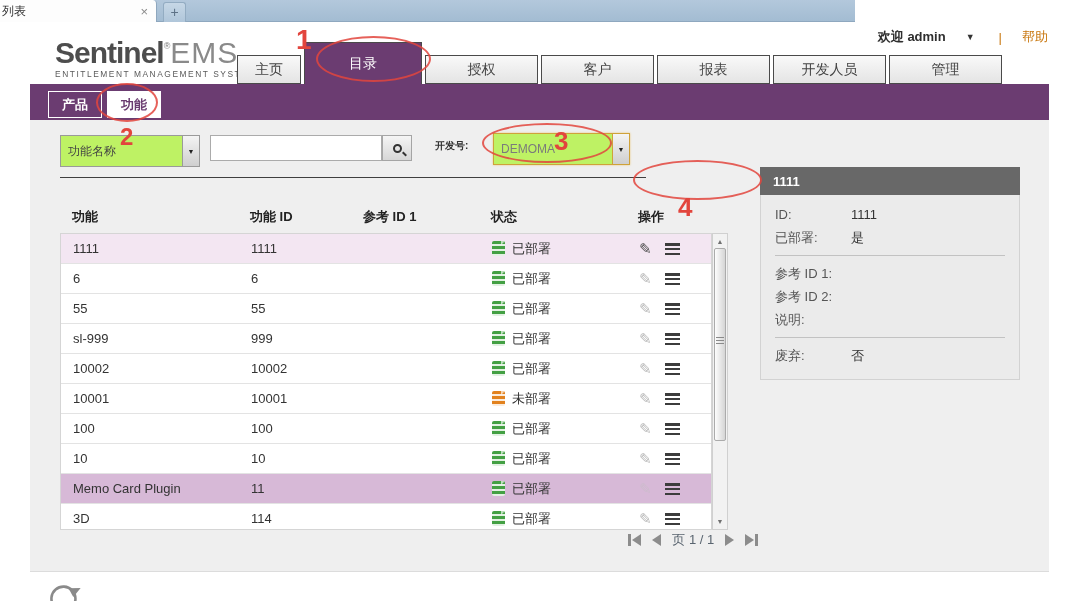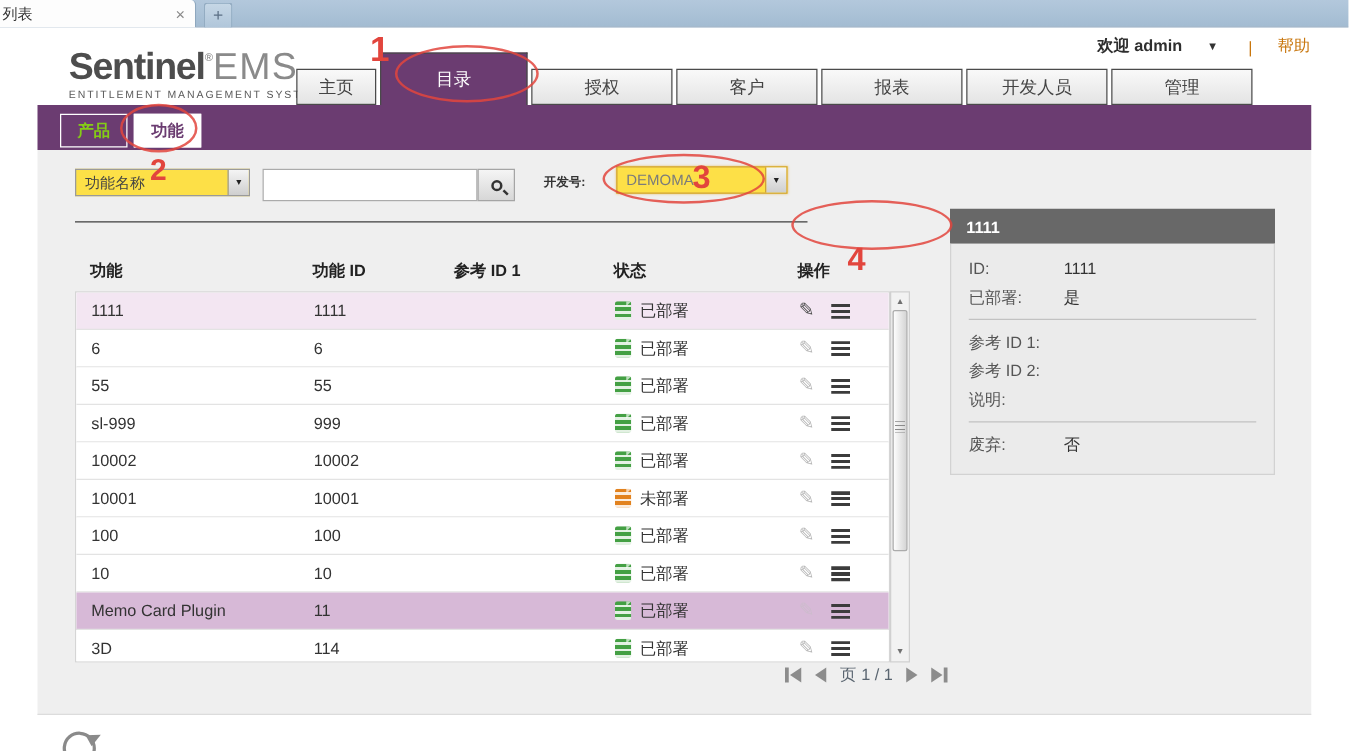--- a/index.html
+++ b/index.html
@@ -1,21 +1,21 @@
 <!DOCTYPE html>
 <html><head>
 <meta charset="utf-8">
 <style>
   * { margin:0; padding:0; box-sizing:border-box; }
   html,body { background:#fff; }
   body { font-family:"Liberation Sans","DejaVu Sans",sans-serif; }
   #screen { position:relative; width:1079px; height:601px; background:#fff; overflow:hidden; }
 
   
-  .browser-bar { position:absolute; left:0; top:0; width:1079px; height:22px;
+  .browser-bar { position:absolute; left:0; top:0; width:855px; height:22px;
     background:linear-gradient(#b3c8dc,#a3bcd2); border-bottom:1px solid #8fa8bf; }
   .browser-tab { position:absolute; left:0; top:0; width:157px; height:22px; background:#fdfdfd;
     border-right:1px solid #8ea7be; border-radius:0 4px 0 0; display:flex; align-items:center; }
   .browser-tab .title { font-size:12px; color:#333; padding-left:2px; flex:1; overflow:hidden; white-space:nowrap; }
   .browser-tab .close { color:#8a8a8a; font-size:13px; padding:0 8px; cursor:default; }
   .new-tab { position:absolute; left:163px; top:2px; width:23px; height:20px; background:linear-gradient(#c6d7e6,#b0c6da);
     border:1px solid #93accl; border:1px solid #93acc2; border-bottom:none; border-radius:3px 3px 0 0;
     color:#5d7186; font-size:14px; text-align:center; line-height:18px; }
 
   
@@ -36,28 +36,28 @@
   .main-nav { position:absolute; left:237px; top:42px; height:42px; display:flex; align-items:flex-end; gap:3px; }
   .nav-tab { width:113px; height:29px; background:linear-gradient(#f9f9f9,#e4e4e4); border:1px solid #4a4a4a;
     color:#444; font-size:14px; display:flex; align-items:center; justify-content:center; }
   .nav-tab:first-child { width:64px; }
   .nav-tab.active { width:118px; height:42px; background:#6b3c71; color:#fff; border-bottom:none; }
 
   
   .purple-band { position:absolute; left:30px; top:84px; width:1019px; height:36px; background:#6b3c71; }
   .sub-nav { position:absolute; left:18px; top:7px; display:flex; gap:5px; }
   .sub-tab { height:27px; padding:0 13px; font-size:13px; font-weight:bold; display:flex; align-items:center;
-    border:1px solid #fff; color:#84cc16; background:transparent; }
+    border:1px solid #fff; color:#ffffff; background:transparent; }
   .sub-tab.active { background:#fff; color:#6b3c71; border-color:#fff; }
 
   
   .content { position:absolute; left:30px; top:120px; width:1019px; height:452px; background:#efefef; border-bottom:1px solid #dcdcdc; }
 
   
-  .select-box { position:absolute; height:22px; background:#fde047; border:1px solid #9a9a9a; display:flex; align-items:center; }
+  .select-box { position:absolute; height:32px; background:#bef264; border:1px solid #9a9a9a; display:flex; align-items:center; }
   .select-box .sel-text { flex:1; font-size:12px; color:#444; padding-left:7px; }
   .select-box .sel-btn { width:17px; height:100%; background:linear-gradient(#f4f4f4,#cfcfcf); border-left:1px solid #9a9a9a;
     display:flex; align-items:center; justify-content:center; font-size:7px; color:#222; }
   #field-select { left:30px; top:15px; width:140px; }
   #dev-select { left:463px; top:13px; width:137px; border:1px solid #cfa23a; box-shadow:0 0 2px #e8c77a; }
   #dev-select .sel-text { color:#7b7b7b; }
   #dev-select .sel-btn { border-left:1px solid #cfa23a; }
   .text-input { position:absolute; left:180px; top:15px; width:172px; height:26px; background:#fff; border:1px solid #ababab;
     font-size:13px; padding:0 6px; font-family:inherit; }
   .search-btn { position:absolute; left:352px; top:15px; width:30px; height:26px; background:linear-gradient(#f5f5f5,#d7d7d7);

